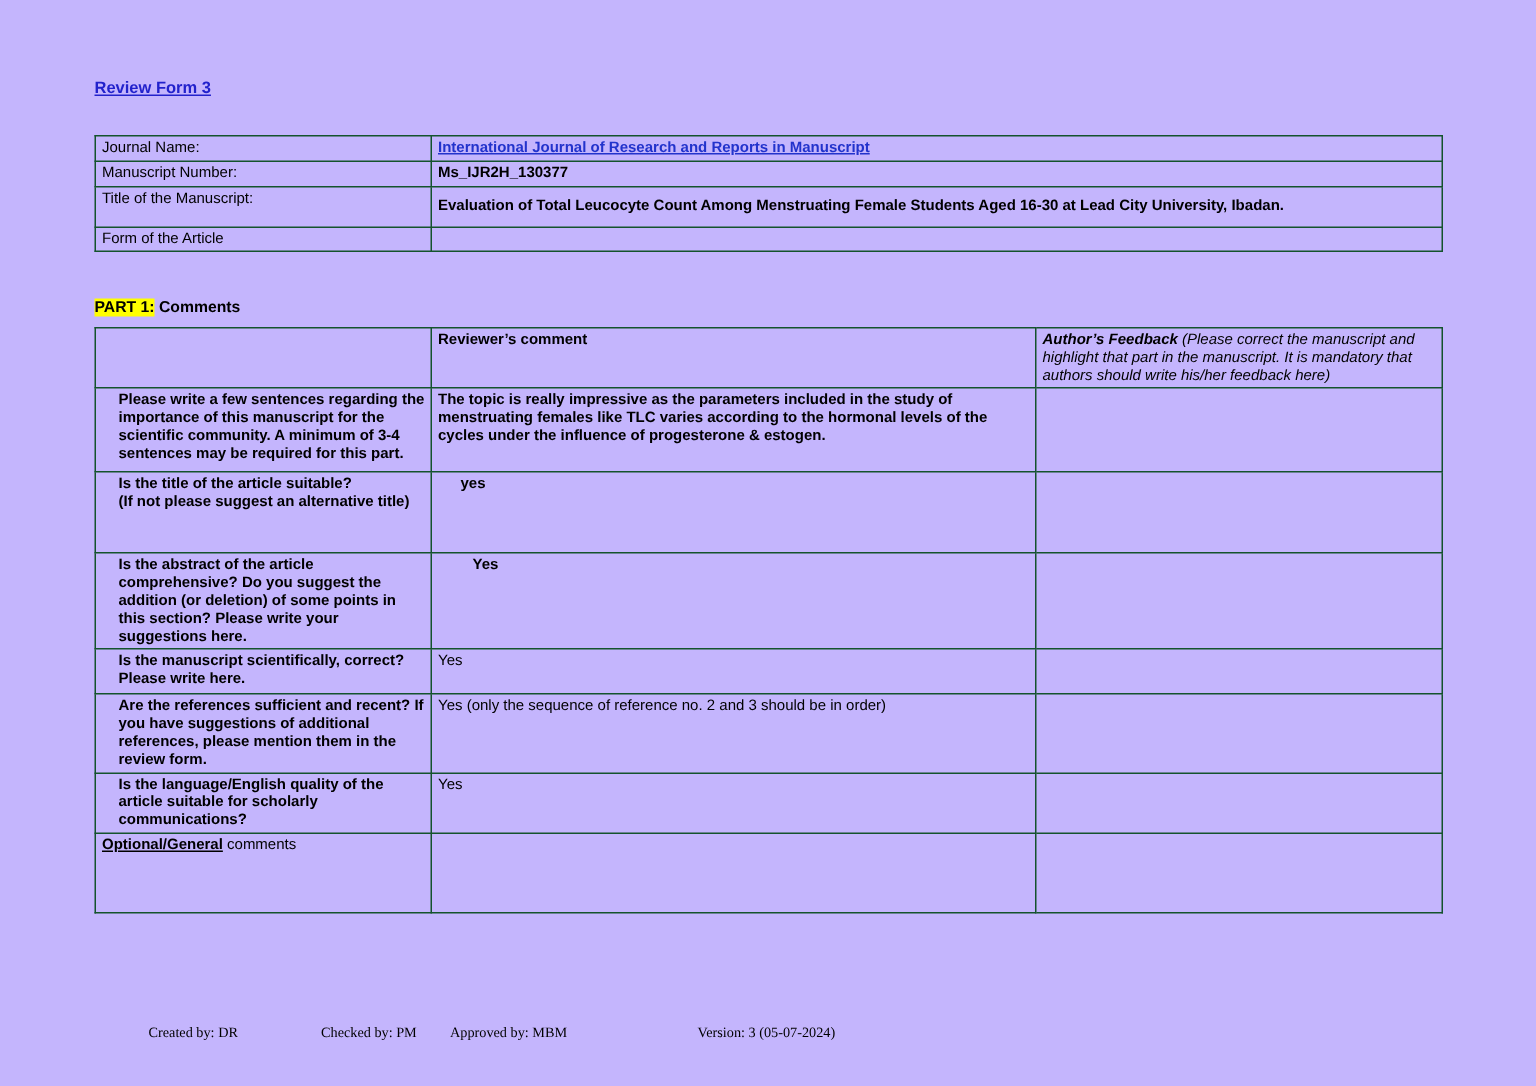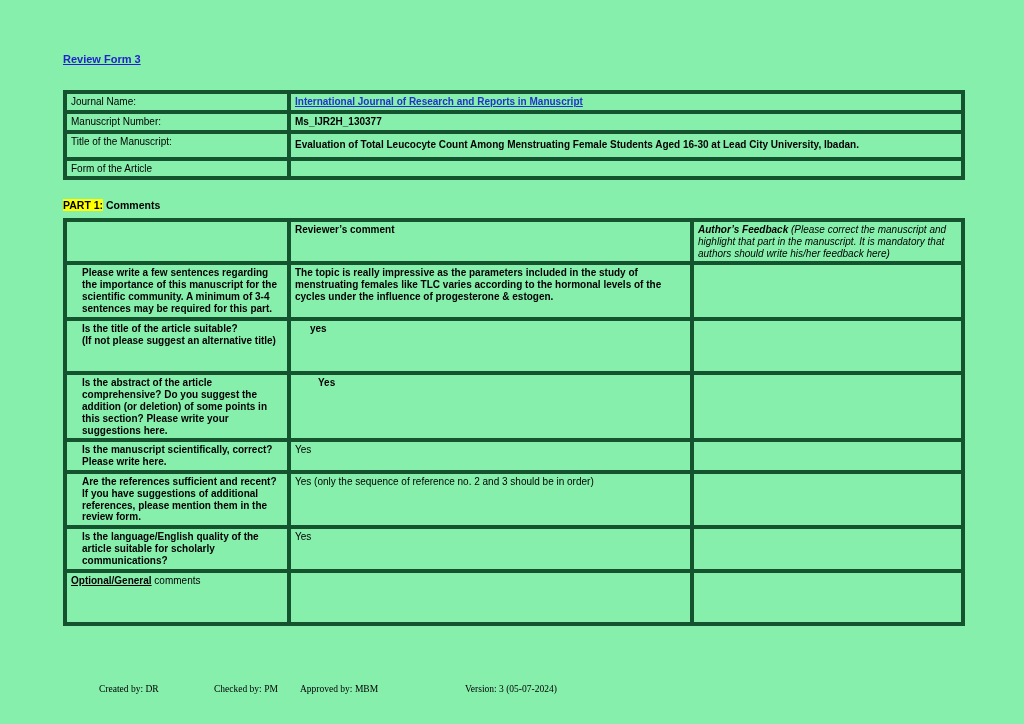--- a/index.html
+++ b/index.html
@@ -1,40 +1,40 @@
 <!DOCTYPE html>
 <html style="--link-blue: #2233cc; --title-blue: #2222cc; --highlight: #ffff00;"><head>
 <meta charset="utf-8">
 <style>
   * { margin: 0; padding: 0; box-sizing: border-box; }
   html, body { background: #e8e8e8; }
   .page {
     position: relative;
     width: 1024px;
     height: 724px;
-    background: #86efac;
+    background: #c4b5fd;
     font-family: "Liberation Sans", sans-serif;
     color: #000;
     overflow: hidden;
     margin: 0 auto;
   }
   .doc-title {
     position: absolute;
     left: 63px; top: 53px;
     font-size: 11px;
     font-weight: bold;
     text-decoration: underline;
     color: var(--title-blue, #2222cc);
   }
   table {
     border-collapse: collapse;
     table-layout: fixed;
   }
   td {
-    border: 4px solid #14532d;
+    border: 1px solid #14532d;
     vertical-align: top;
     padding: 2px 4px;
     font-size: 10px;
     line-height: 1.18;
     overflow: hidden;
   }
   .info-table { position: absolute; left: 63px; top: 90px; width: 898px; }
   .info-label { font-size: 10px; }
   .journal-link {
     color: var(--link-blue, #2233cc);

